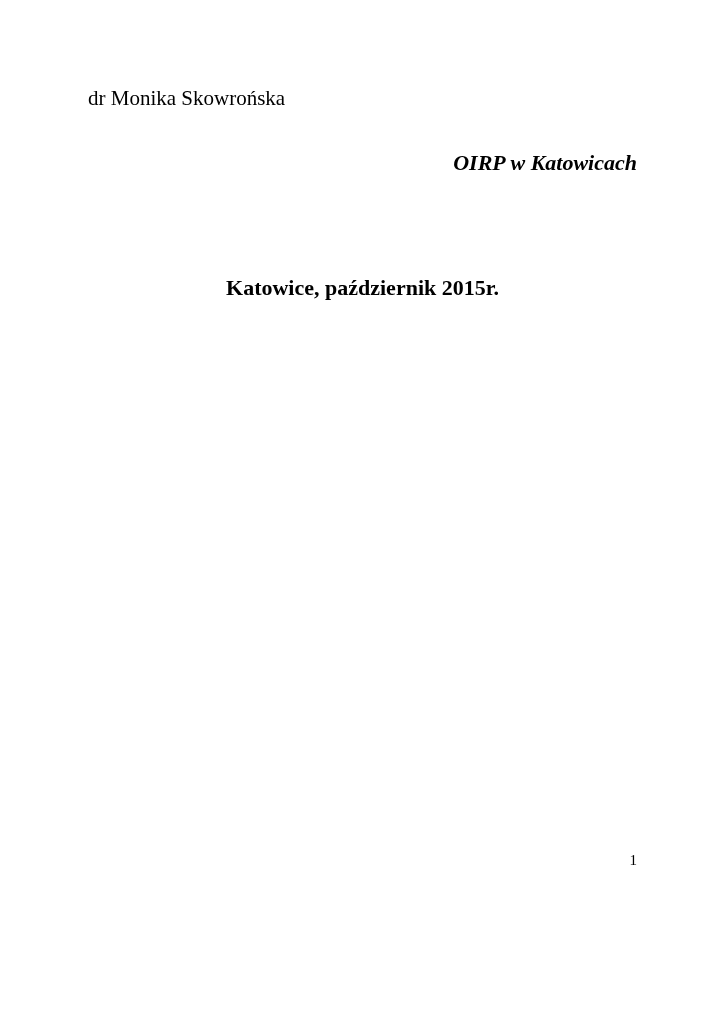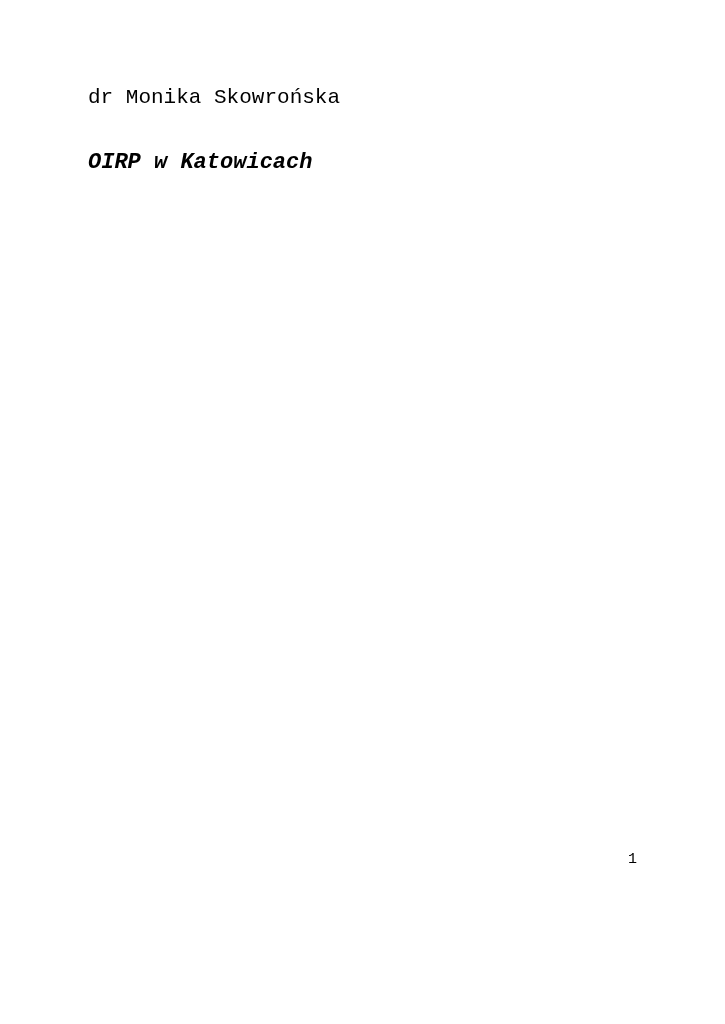--- a/index.html
+++ b/index.html
@@ -5,21 +5,21 @@
   html, body {
     margin: 0;
     padding: 0;
     background: #ffffff;
   }
   .page {
     position: relative;
     width: 725px;
     height: 911px;
     background: #ffffff;
-    font-family: Liberation Mono, monospace;
+    font-family: Liberation Serif, serif;
     color: #000000;
     overflow: hidden;
     box-sizing: border-box;
   }
   .content {
     position: absolute;
     left: 88px;
     right: 88px;
     top: 0;
   }
@@ -50,21 +50,21 @@
     font-size: 22px;
     line-height: 29px;
     text-align: center;
     font-weight: bold;
     font-style: italic;
   }
   .subtitle-line-2 {
     margin-top: 36px;
     font-size: 22px;
     line-height: 29px;
-    text-align: left;
+    text-align: right;
     font-weight: bold;
     font-style: italic;
   }
   .place-date-line {
     margin-top: 96px;
     font-size: 22px;
     line-height: 29px;
     text-align: center;
     font-weight: bold;
   }
@@ -78,15 +78,16 @@
     font-weight: normal;
   }
 </style>
 </head>
 <body>
 
 <div class="page" style="background: rgb(255, 255, 255);">
   <div class="content">
     <p class="author-line">dr Monika Skowrońska</p>
     <p class="subtitle-line-2">OIRP w Katowicach</p>
+    <p class="place-date-line">Katowice, październik 2015r.</p>
   </div>
   <div class="page-number">1</div>
 </div>
 
 </body></html>

